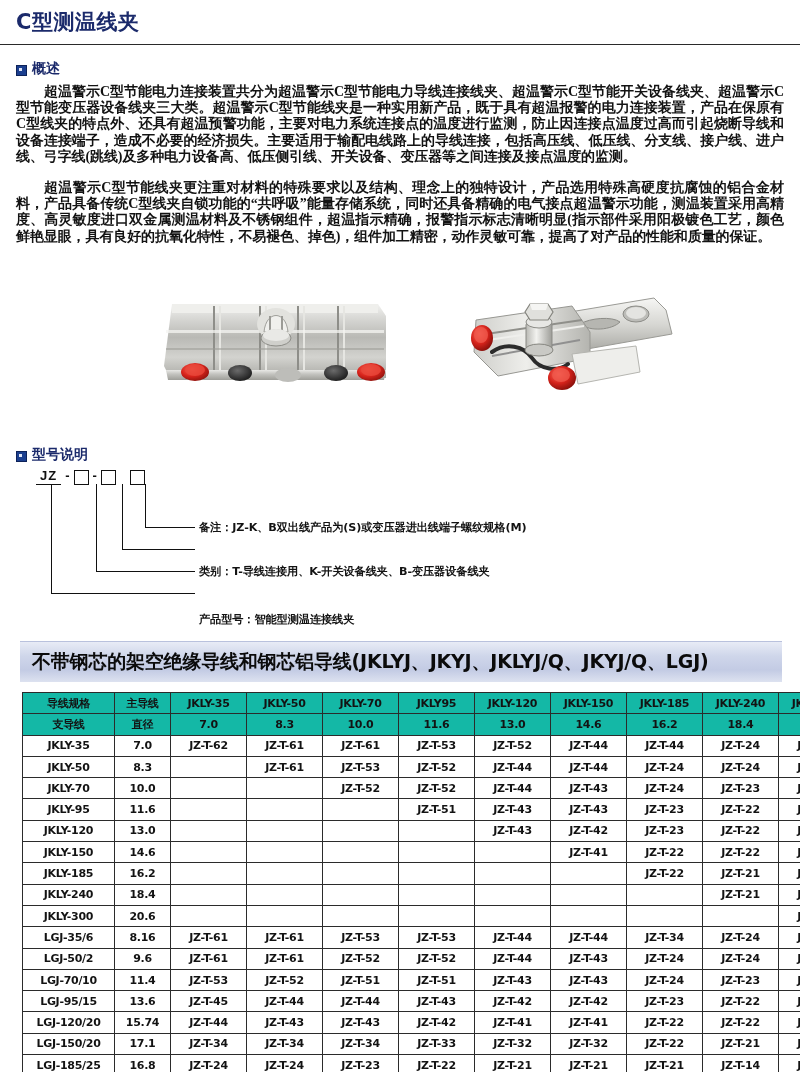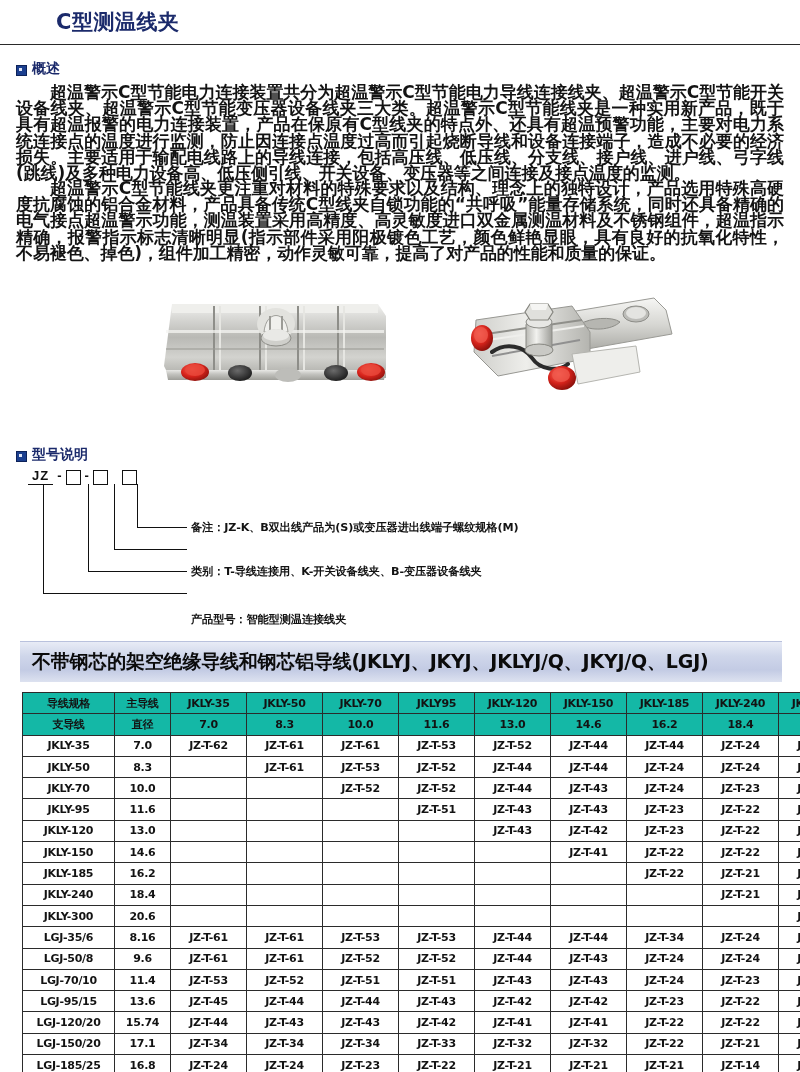--- a/index.html
+++ b/index.html
@@ -13,21 +13,20 @@
     -webkit-font-smoothing:antialiased;
   }
   .page{position:relative;width:800px;height:1072px;}
 
   
   .title{
     position:absolute;left:16px;top:8px;
     font-size:21px;font-weight:bold;
     color:#1b2a6b;
     letter-spacing:0.5px;
-    margin-left:40px;
   }
   .title-rule{
     position:absolute;left:0;top:44px;width:800px;height:1px;
     background:#2a2a2a;
   }
 
   
   .sec-head{
     position:absolute;display:flex;align-items:center;gap:5px;
     font-size:14px;font-weight:bold;color:#1b2a6b;
@@ -38,36 +37,37 @@
     display:inline-block;position:relative;top:1px;
   }
   .sec-bullet::after{
     content:"";position:absolute;left:2px;top:2px;width:3px;height:3px;
     background:#dfe5f5;
   }
 
   
   .para{
     position:absolute;
-    font-size:17px;
+    font-size:14px;
     line-height:16.2px;
     font-weight:bold;
     color:#131313;
     text-align:justify;
     text-justify:inter-character;
     text-indent:2em;
     letter-spacing:-0.1px;
+    font-family:Liberation Serif, serif;
   }
 
   
   .photos{position:absolute;left:0;top:262px;width:800px;height:168px;}
   .photo{position:absolute;}
 
   
-  .model-area{position:absolute;left:0;top:462px;width:664px;height:168px;}
+  .model-area{position:absolute;left:8px;top:462px;width:664px;height:168px;}
   .mn-code{
     position:absolute;display:flex;align-items:flex-end;gap:4px;
     font-size:13px;font-weight:bold;font-family:"Liberation Sans",sans-serif;
   }
   .mn-jz{
     border-bottom:1.5px solid #111;
     padding:0 4px 1px 4px;letter-spacing:1px;
   }
   .mn-dash{padding-bottom:2px;}
   .mn-box{
@@ -463,21 +463,21 @@
             <td>JZ-T-61</td>
             <td>JZ-T-53</td>
             <td>JZ-T-53</td>
             <td>JZ-T-44</td>
             <td>JZ-T-44</td>
             <td>JZ-T-34</td>
             <td>JZ-T-24</td>
             <td>JZ-T-23</td>
           </tr>
           <tr>
-            <td>LGJ-50/8</td>
+            <td>LGJ-50/2</td>
             <td>9.6</td>
             <td>JZ-T-61</td>
             <td>JZ-T-61</td>
             <td>JZ-T-52</td>
             <td>JZ-T-52</td>
             <td>JZ-T-44</td>
             <td>JZ-T-43</td>
             <td>JZ-T-24</td>
             <td>JZ-T-24</td>
             <td>JZ-T-16</td>

